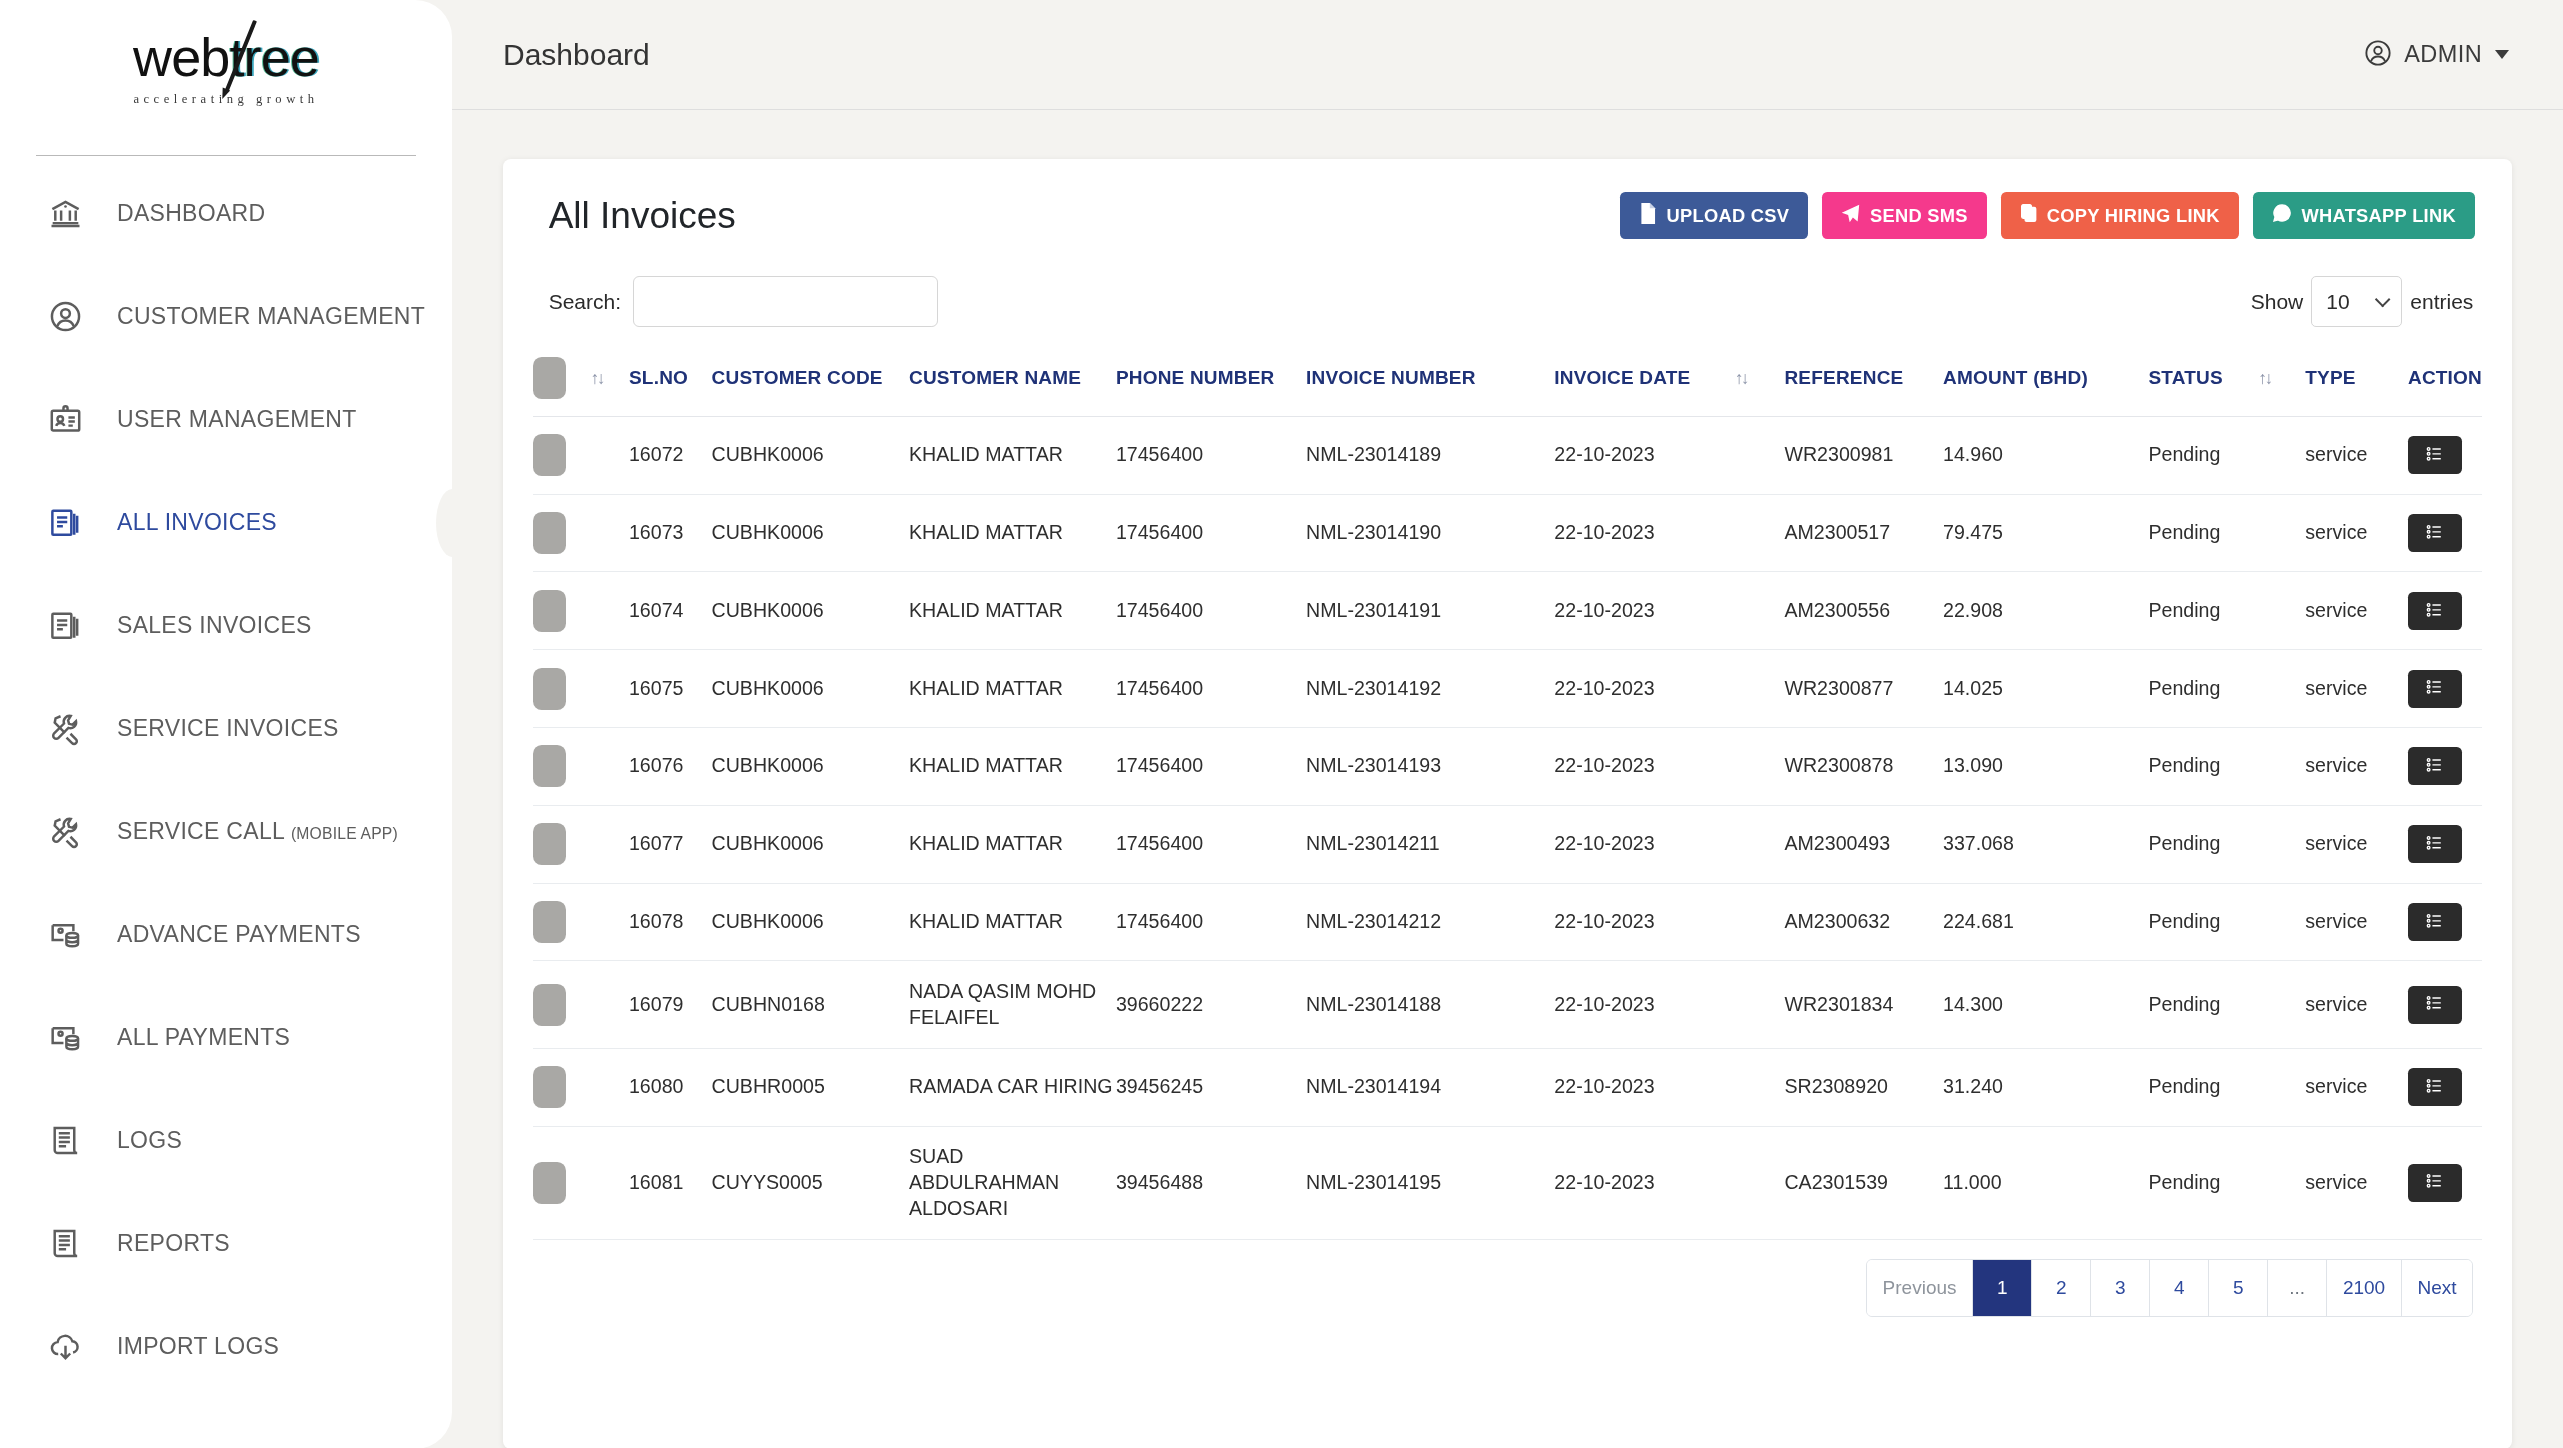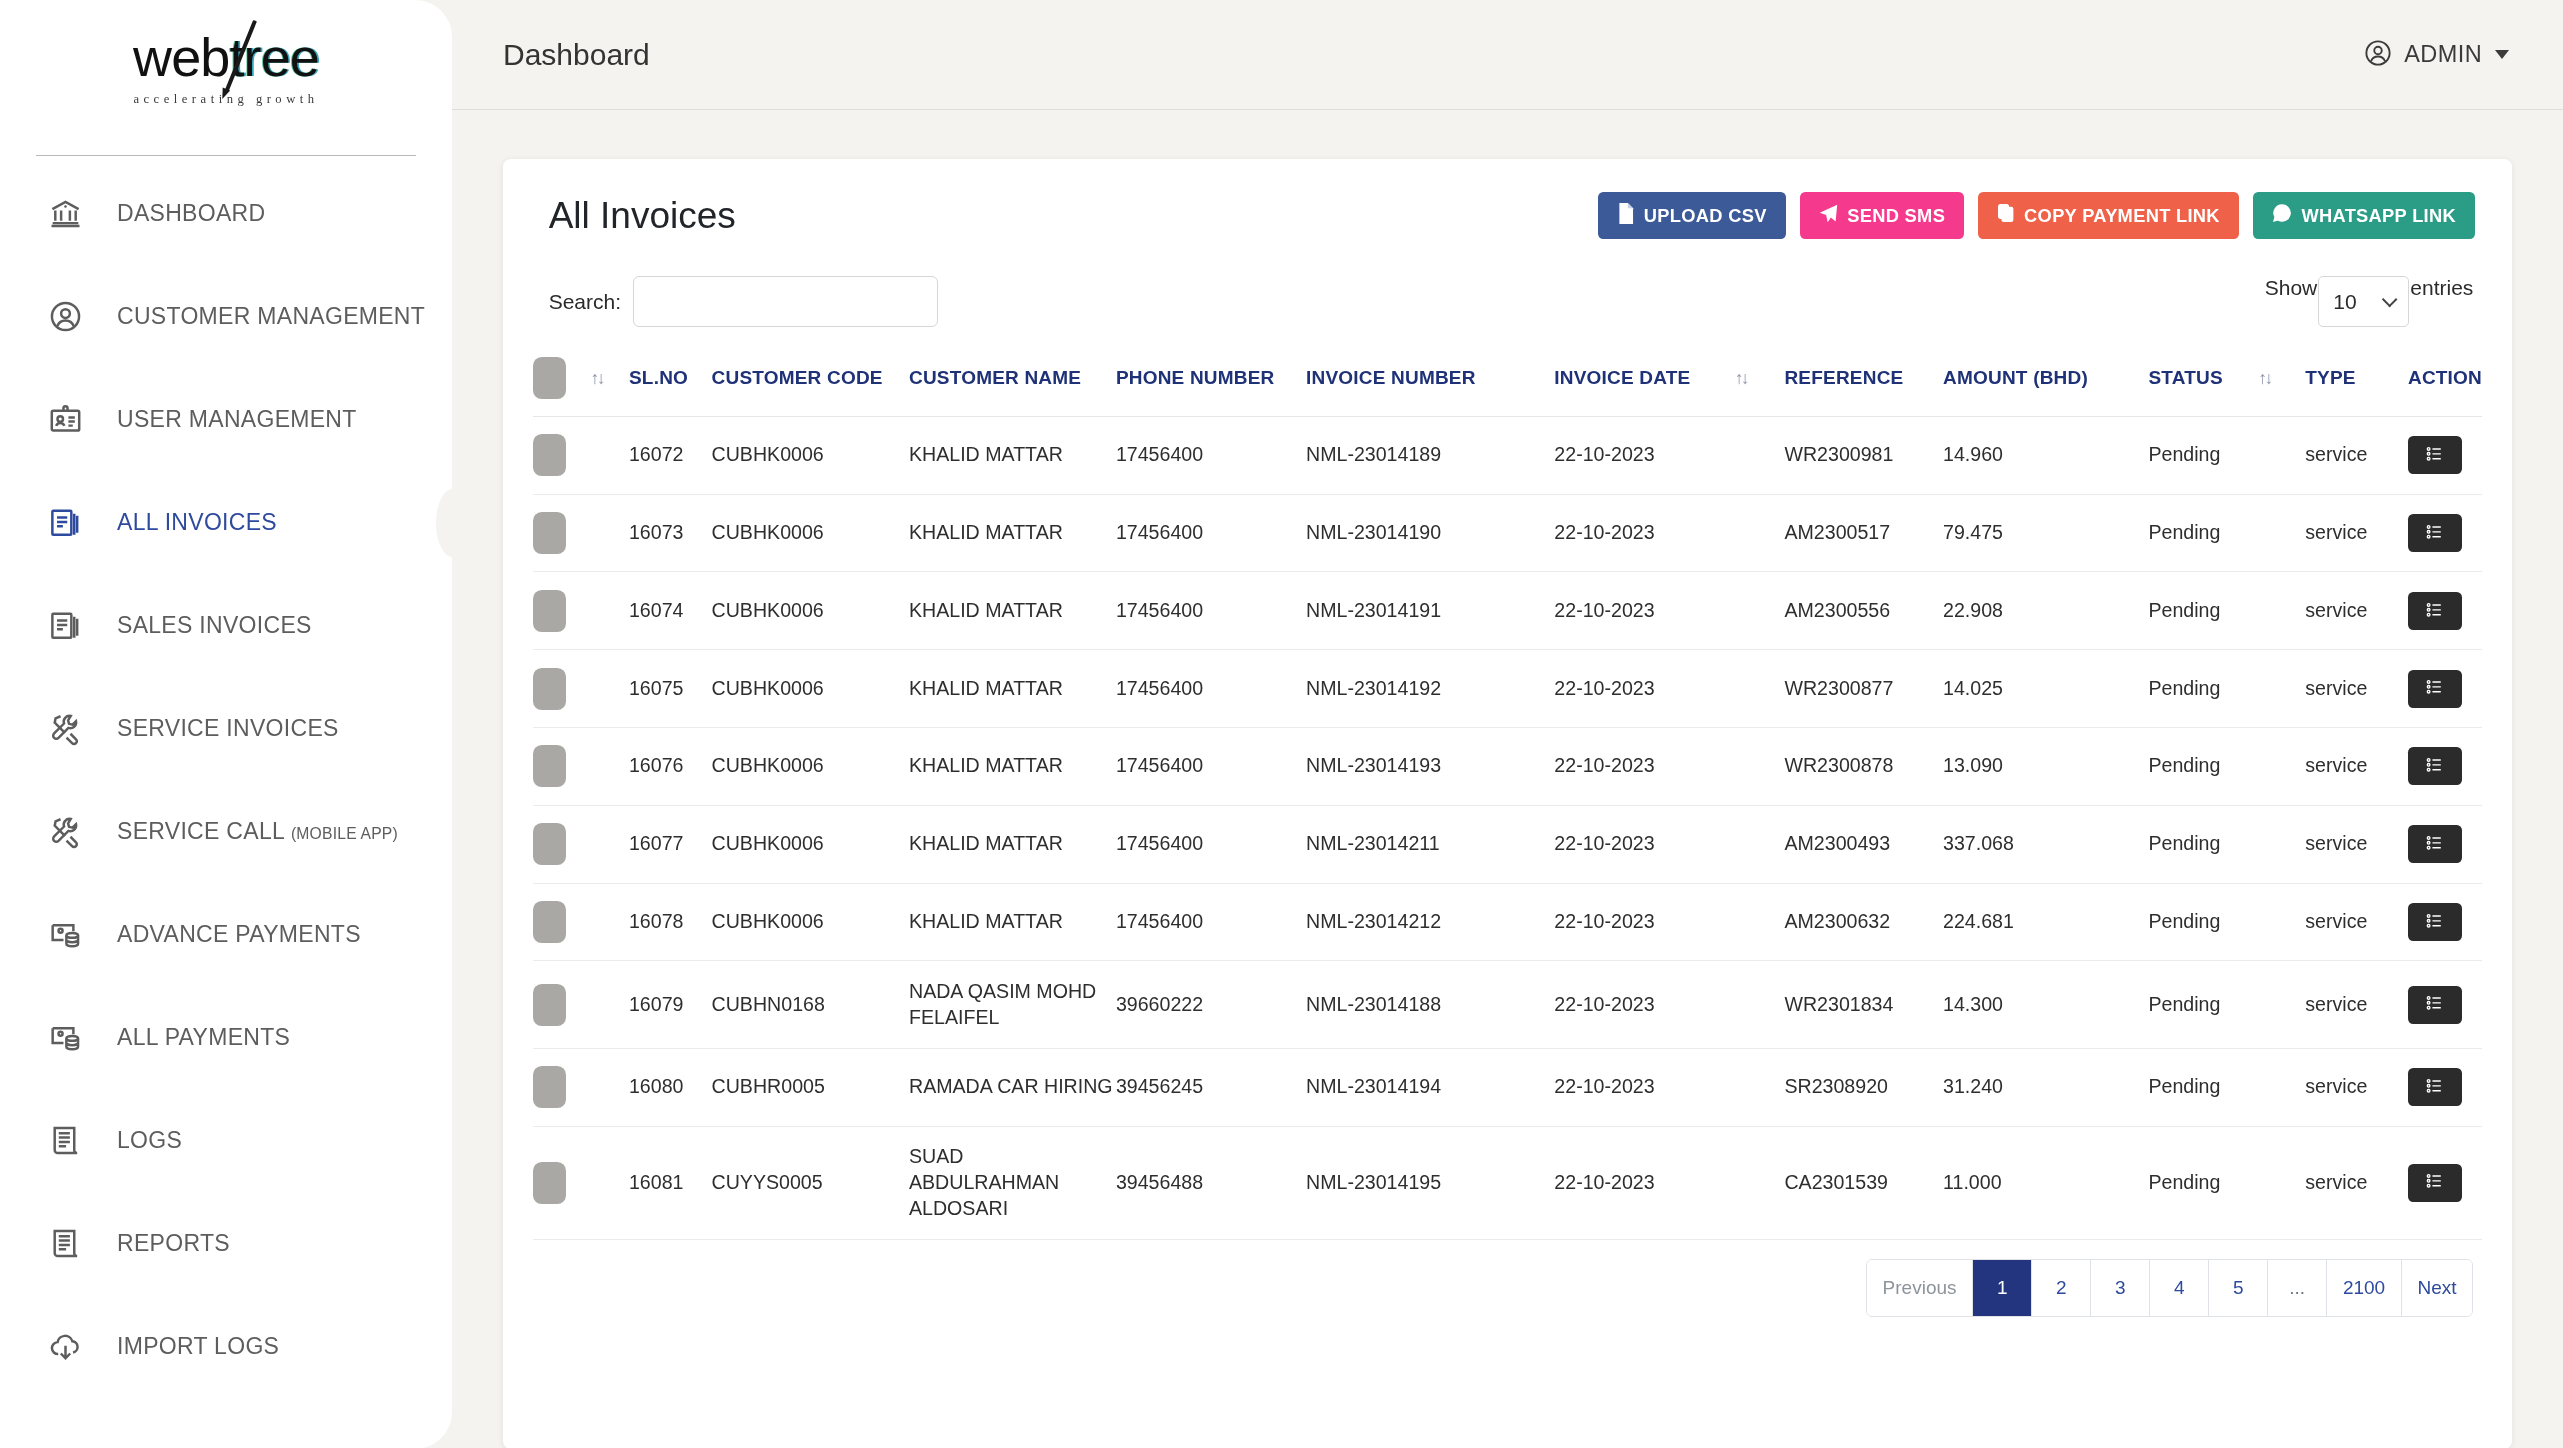--- a/index.html
+++ b/index.html
@@ -131,21 +131,21 @@
   }
   .search-box { display: flex; align-items: center; gap: 12.2px; }
   .search-box label { font-size: 21px; color: #2b2b2b; }
   .search-box input {
     width: 305px; height: 51px;
     border: 0.9px solid #d6d6d6; border-radius: 6.1px;
     font-size: 19px; padding: 0 12.2px;
     font-family: "Liberation Sans", sans-serif;
     outline: none; color: #333;
   }
-  .entries { display: flex; gap: 1px; font-size: 21px; color: #2b2b2b; }
+  .entries { display: flex; align-items: center; gap: 8px; font-size: 21px; color: #2b2b2b; }
   .sel-wrap { position: relative; }
   .entries select {
     appearance: none; -webkit-appearance: none;
     height: 51px; width: 91px;
     border: 0.9px solid #d6d6d6; border-radius: 5px;
     background: #fff; font-size: 21px; color: #2b2b2b;
     padding-left: 14px; cursor: pointer;
     font-family: "Liberation Sans", sans-serif;
   }
   .sel-arrow {
@@ -401,21 +401,21 @@
               <span>SEND SMS</span>
             </button>
 
             <button class="btn" style="background:#ef6148">
               <span>
                 <svg width="17.4" height="19" viewBox="0 0 20 22" fill="none" stroke="#fff" stroke-width="1.8">
                     <rect x="6" y="4" width="12" height="16" rx="1.6"></rect>
                     <path d="M13 4V2.6A1.6 1.6 0 0 0 11.4 1H3.6A1.6 1.6 0 0 0 2 2.6v12.2A1.6 1.6 0 0 0 3.6 16.4H6"></path>
                   </svg>
               </span>
-              <span>COPY PAYMENT LINK</span>
+              <span>COPY HIRING LINK</span>
             </button>
 
             <button class="btn" style="background:#2b9c86">
               <span>
                 <svg width="20" height="20" viewBox="0 0 24 24" fill="none" stroke="#fff" stroke-width="1.7">
                     <path d="M12 2.4a9.6 9.6 0 0 0-8.3 14.4L2.4 21.6l4.9-1.3A9.6 9.6 0 1 0 12 2.4z"></path>
                     <path d="M8.6 7.6c.4-.1.8 0 1 .4l.8 1.6c.2.3.1.6-.1.9l-.5.6c.6 1.2 1.6 2.2 2.8 2.8l.6-.6c.2-.2.6-.3.9-.1l1.6.8c.4.2.5.6.4 1-.2.9-1 1.5-2 1.4-3.2-.3-6-3.1-6.3-6.3-.1-1 .5-1.8 1.4-2z" fill="#fff" stroke="none"></path>
                   </svg>
               </span>
               <span>WHATSAPP LINK</span>

